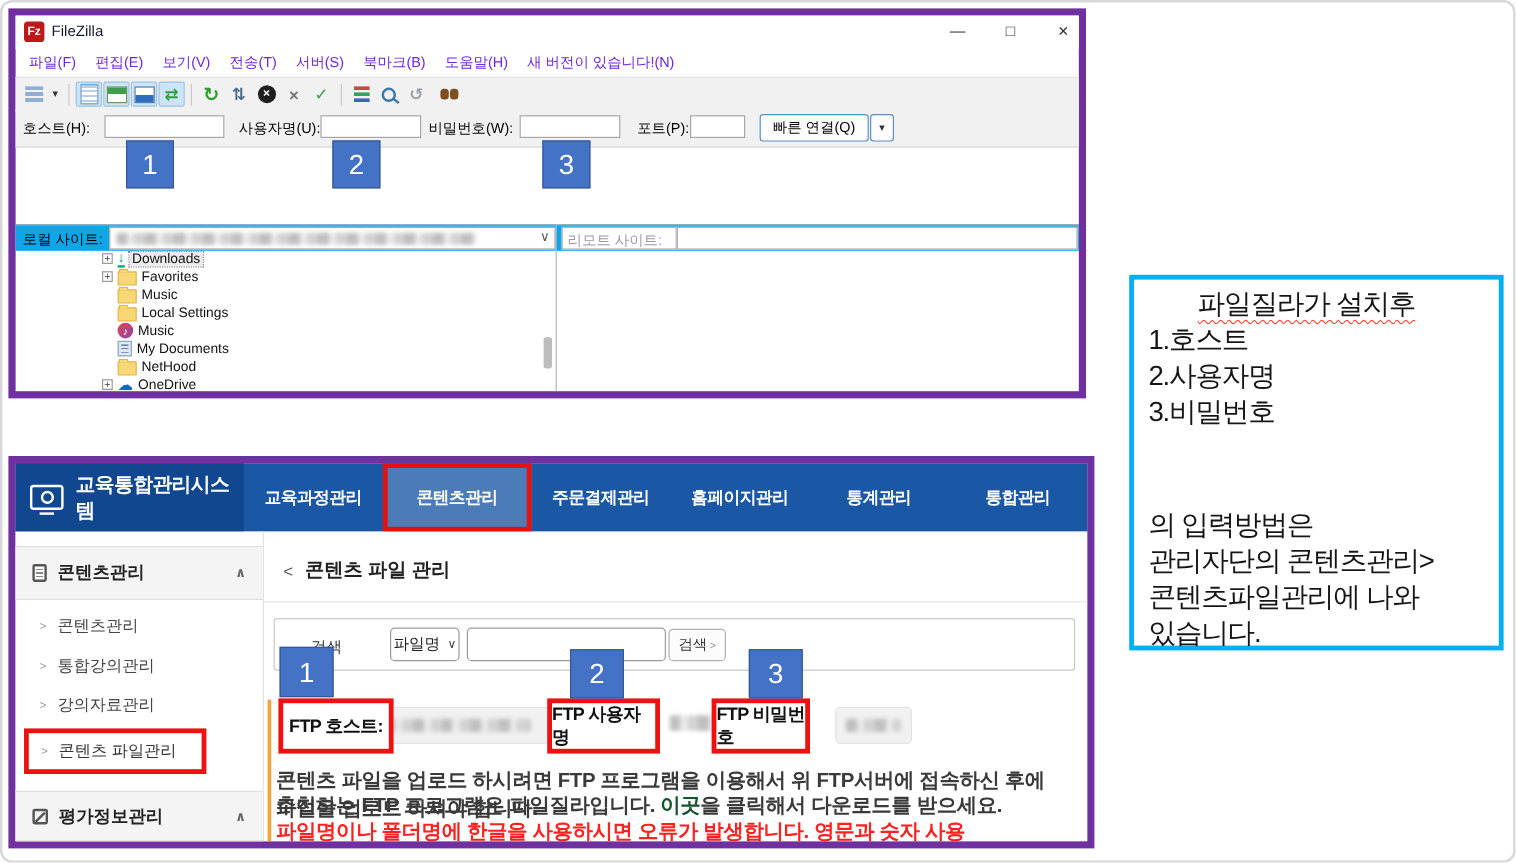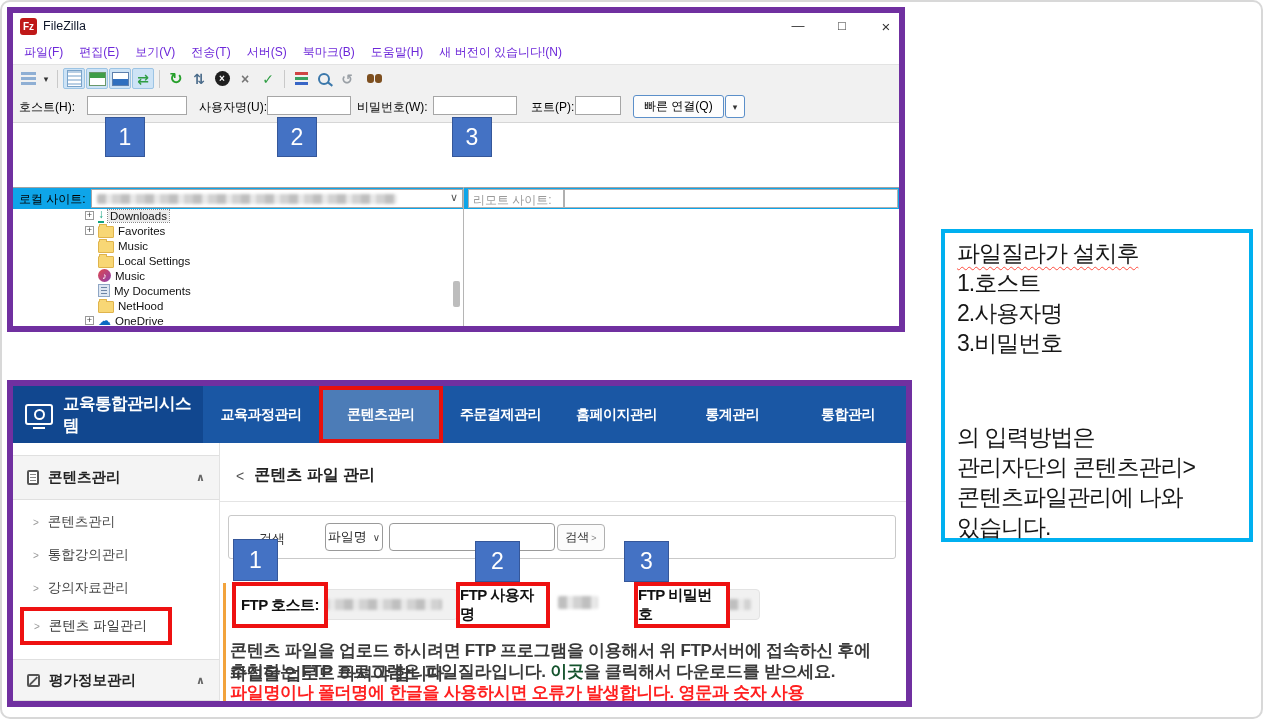--- a/index.html
+++ b/index.html
@@ -117,21 +117,21 @@
   .val{position:absolute;background:#f1f1f1;border:1px solid #e3e3e3;border-radius:4px;display:grid;place-items:center;box-sizing:border-box;}
   .notice{position:absolute;left:10px;width:650px;font-size:17px;font-weight:600;color:#3a3a3a;letter-spacing:-0.3px;}
   .notice .lnk{color:#14532d;}
   .notice.warn{color:#ff2020;}
 
   
   .notebox{position:absolute;left:939px;top:227px;width:312px;height:313px;border:4px solid #00B0F0;background:#fff;
     padding:5px 12px;font-size:23px;line-height:30px;color:#161616;z-index:10;box-sizing:border-box;letter-spacing:-1px;}
   .nb-gap{margin-top:64px;}
   .squiggle{text-decoration-line:underline;text-decoration-style:wavy;text-decoration-color:#ff4b3e;
-    text-decoration-thickness:1px;text-underline-offset:5px;}
+    text-decoration-thickness:1px;text-underline-offset:5px;margin-left:41px;}
 </style>
 </head>
 <body>
 
 <div class="canvas">
 
   <div class="win" style="left:5px;top:5px;width:898px;height:325px;">
 
     <div class="fz-title">
       <span class="fz-logo">Fz</span>
@@ -330,21 +330,21 @@
       </div>
 
       <div class="orange-bar"></div>
 
       <div class="fbox" style="left:12px;top:139px;width:96px;height:46px;">FTP 호스트:</div>
       <div class="val" style="left:84px;top:146px;width:154px;height:31px;">
         <span class="redact" style="width:122px;height:11px;"></span>
       </div>
       <div class="fbox" style="left:236px;top:139px;width:94px;height:46px;">FTP 사용자명</div>
       <span class="redact" style="position:absolute;left:338px;top:153px;width:40px;height:13px;"></span>
-      <div class="fbox" style="left:373px;top:139px;width:96px;height:46px;margin-left:41px;">FTP 비밀번호</div>
+      <div class="fbox" style="left:373px;top:139px;width:82px;height:46px;">FTP 비밀번호</div>
       <div class="val" style="left:476px;top:146px;width:64px;height:31px;">
         <span class="redact" style="width:46px;height:11px;"></span>
       </div>
 
       <div class="notice" style="top:196px;">콘텐츠 파일을 업로드 하시려면 FTP 프로그램을 이용해서 위 FTP서버에 접속하신 후에 파일을 업로드 하셔야 합니다.</div>
       <div class="notice" style="top:217px;"><span>추천하는 FTP 프로그램은 파일질라입니다. </span><span class="lnk">이곳</span><span>을 클릭해서 다운로드를 받으세요.</span></div>
       <div class="notice warn" style="top:238px;">파일명이나 폴더명에 한글을 사용하시면 오류가 발생합니다. 영문과 숫자 사용</div>
     </div>
   </div>
 

